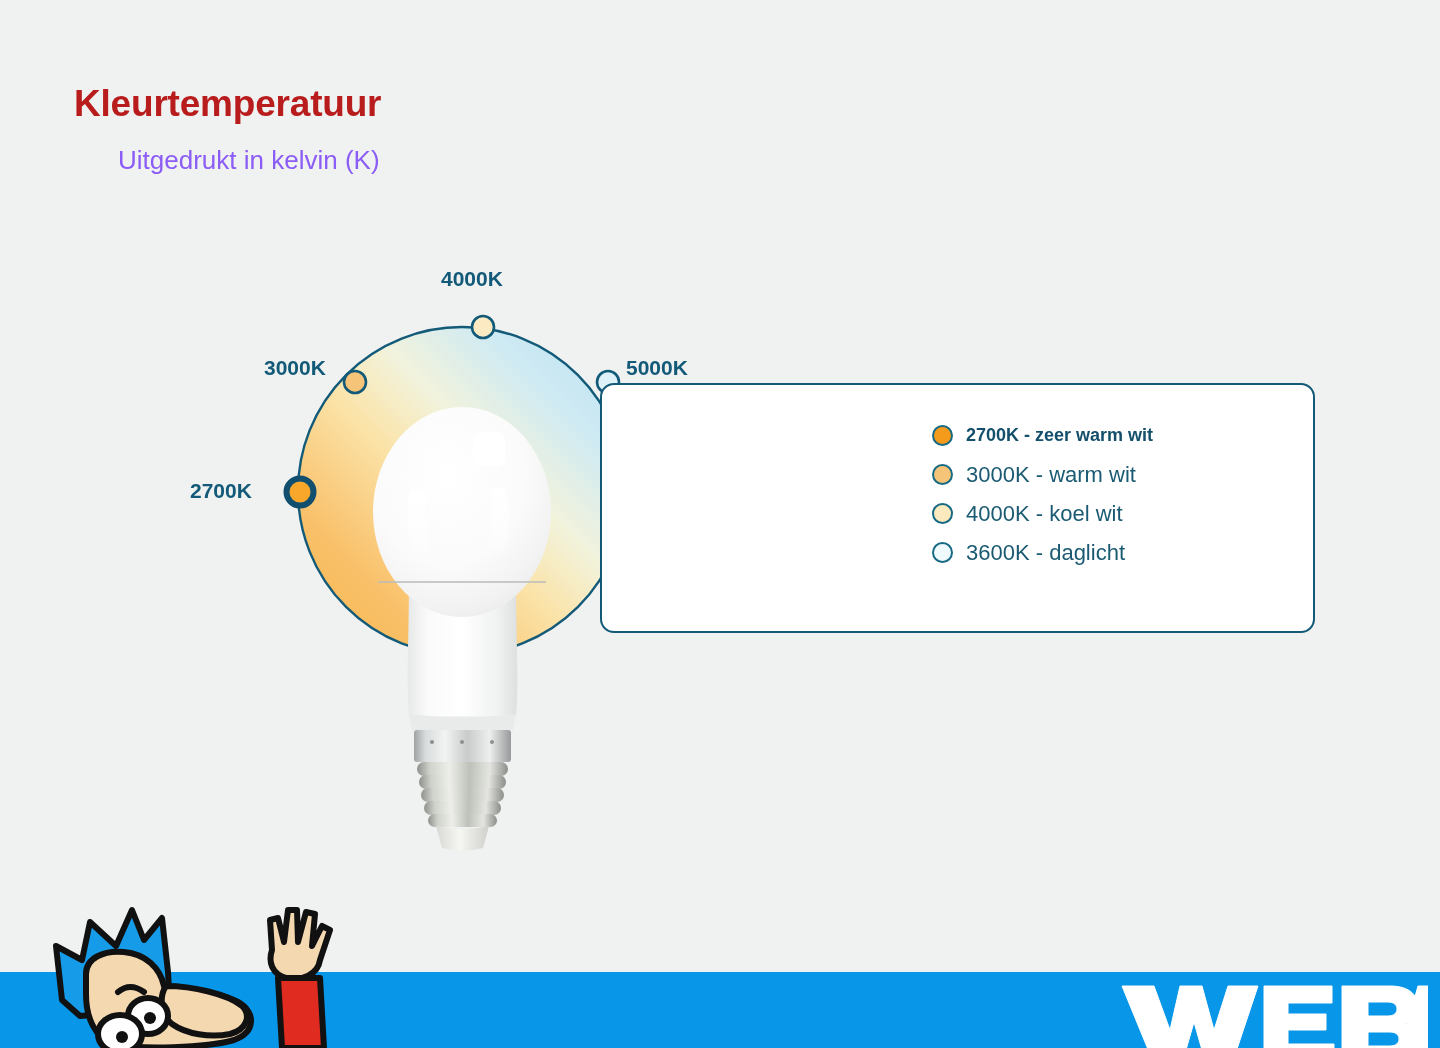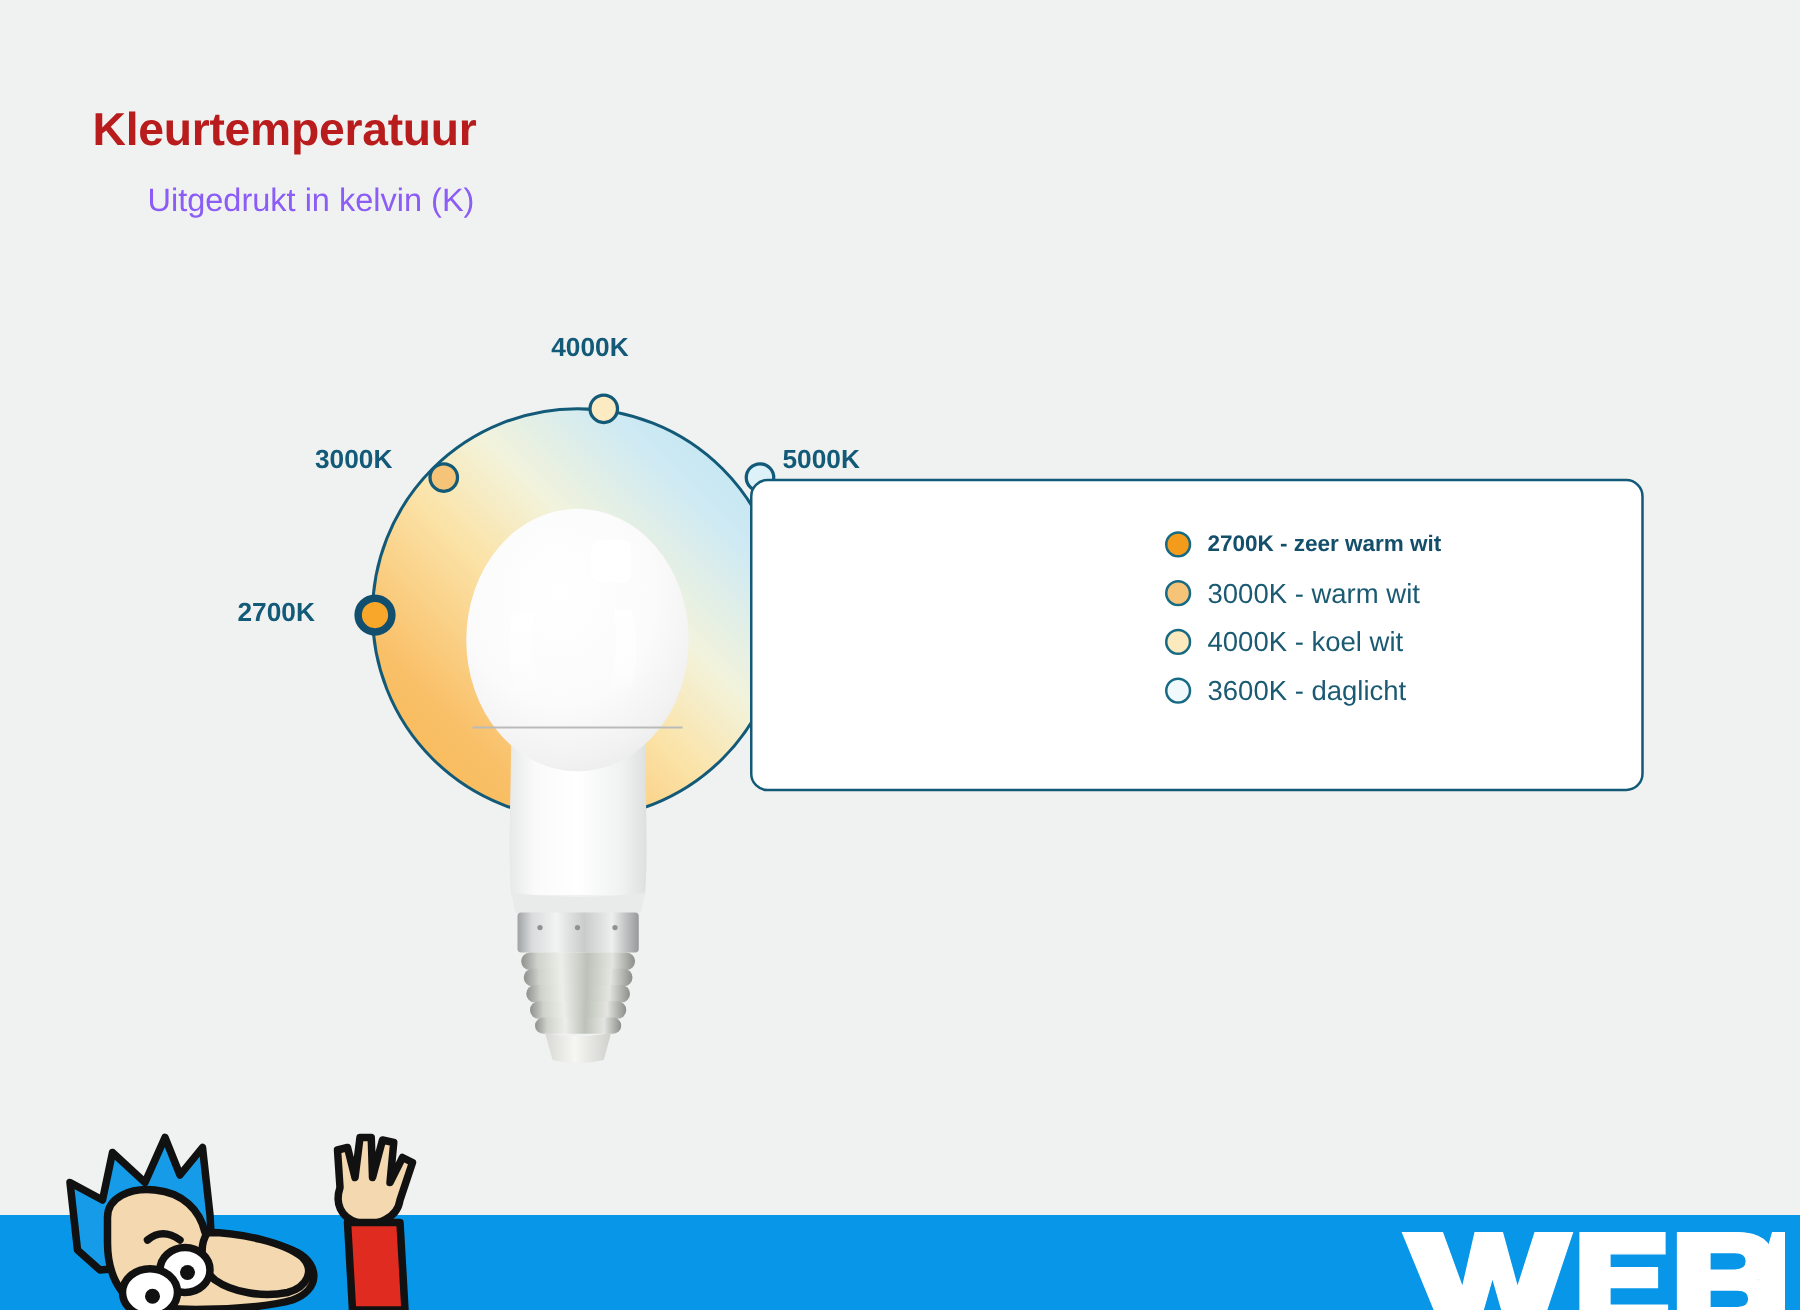--- a/index.html
+++ b/index.html
@@ -53,21 +53,21 @@
 
   
   .arc-label {
     position: absolute;
     font-size: 21px;
     font-weight: bold;
     color: #125A78;
     white-space: nowrap;
   }
   .lbl-2700 { left: 190px; top: 479px; }
-  .lbl-3000 { left: 252px; top: 356px; }
+  .lbl-3000 { left: 264px; top: 356px; }
   .lbl-4000 { left: 441px; top: 267px; }
   .lbl-5000 { left: 626px; top: 333px; margin-top: 23px; }
   .lbl-6500 { left: 686px; top: 478px; }
 
   
   .legend-panel {
     position: absolute;
     left: 600px;
     top: 383px;
     width: 715px;

